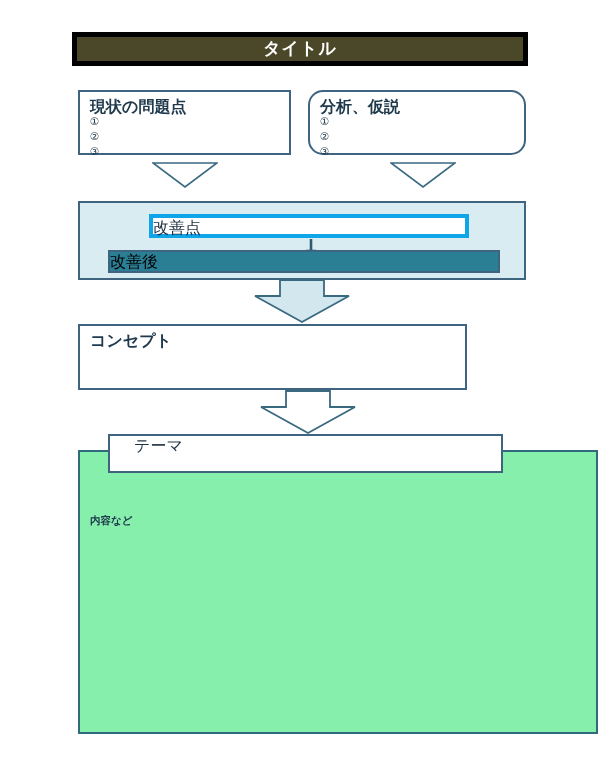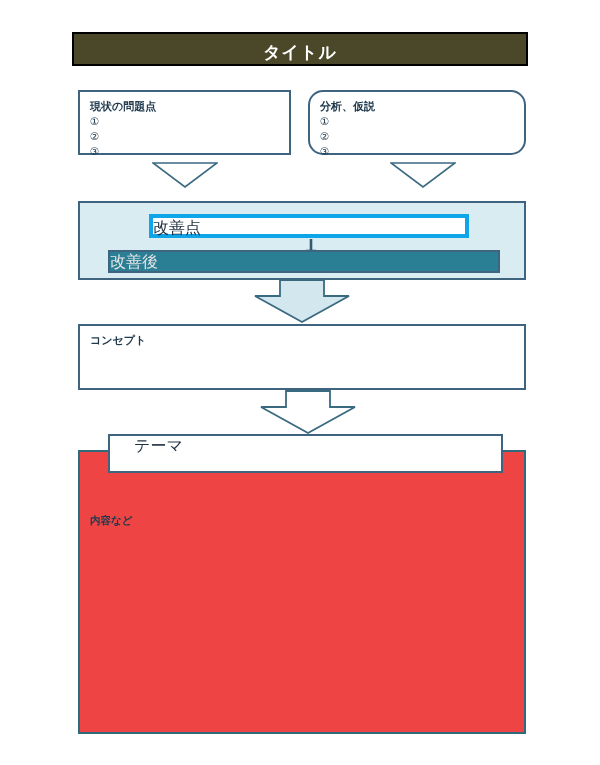--- a/index.html
+++ b/index.html
@@ -22,45 +22,45 @@
   }
 
   
   .title-bar {
     position: absolute;
     left: 72px;
     top: 32px;
     width: 456px;
     height: 34px;
     background: #4a4828;
-    border: 2px solid #000000;
+    border: 5px solid #000000;
     box-sizing: border-box;
     display: flex;
-    align-items: flex-end;
+    align-items: flex-start;
     justify-content: center;
   }
   .title-bar .title-text {
     color: #ffffff;
     font-size: 17px;
     font-weight: bold;
     letter-spacing: 1px;
   }
 
   
   .box {
     position: absolute;
     background: #ffffff;
     border: 2px solid #3f6480;
     box-sizing: border-box;
   }
   .box .box-label {
     position: absolute;
     left: 10px;
     top: 7px;
-    font-size: 11px;
+    font-size: 16px;
     font-weight: bold;
     color: #203a4d;
     line-height: 15px;
   }
   .list-item {
     position: absolute;
     left: 10px;
     font-size: 10.5px;
     color: #203a4d;
     line-height: 15px;
@@ -117,43 +117,43 @@
     top: 47px;
     width: 392px;
     height: 23px;
     background: #2b7f95;
     border: 2px solid #3f6480;
     box-sizing: border-box;
   }
   #bar-improved .box-label {
     top: 4px;
     left: 9px;
-    color: #e5e5e5;
+    color: #000000;
   }
 
   
   .block-arrow {
     position: absolute;
     width: 100px;
     height: 45px;
   }
   #arrow-to-concept { left: 252px; top: 279px; }
   #arrow-to-theme   { left: 258px; top: 390px; }
 
   
-  #box-concept { left: 78px; top: 324px; width: 448px; height: 66px; padding-left: 20px; }
+  #box-concept { left: 78px; top: 324px; width: 389px; height: 66px; padding-left: 20px; }
 
   
   #panel-content {
     position: absolute;
     left: 78px;
     top: 450px;
-    width: 448px;
+    width: 520px;
     height: 284px;
-    background: #ef4444;
+    background: #86efac;
     border: 2px solid #2f6a7d;
     box-sizing: border-box;
     font-family: Liberation Mono, monospace;
   }
   #content-note {
     position: absolute;
     left: 10px;
     top: 62px;
     font-size: 10.5px;
     font-weight: bold;

